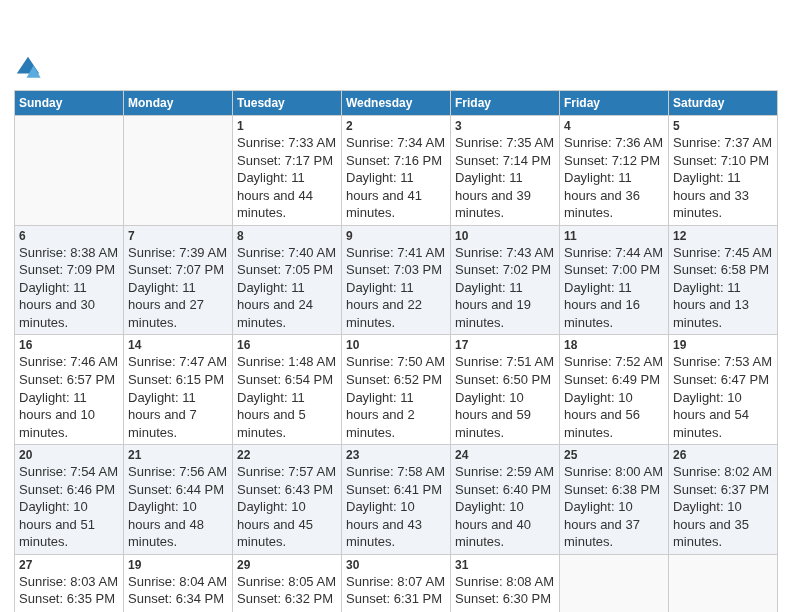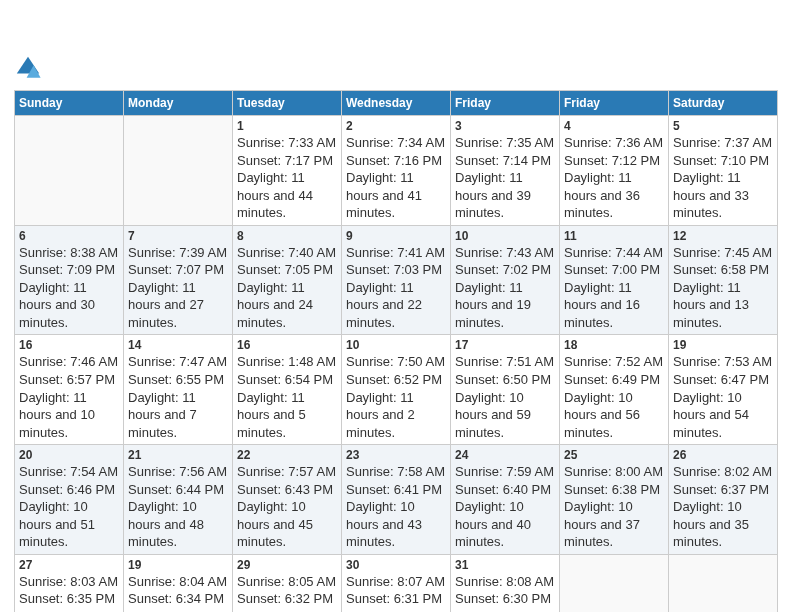--- a/index.html
+++ b/index.html
@@ -224,21 +224,21 @@
         <tr class="row-odd">
           <td>
             <span class="day-number">16</span>
             <div class="day-info">Sunrise: 7:46 AM
 Sunset: 6:57 PM
 Daylight: 11 hours and 10 minutes.</div>
           </td>
           <td>
             <span class="day-number">14</span>
             <div class="day-info">Sunrise: 7:47 AM
-Sunset: 6:55 PM
+Sunset: 6:15 PM
 Daylight: 11 hours and 7 minutes.</div>
           </td>
           <td>
             <span class="day-number">16</span>
             <div class="day-info">Sunrise: 1:48 AM
 Sunset: 6:54 PM
 Daylight: 11 hours and 5 minutes.</div>
           </td>
           <td>
             <span class="day-number">10</span>
@@ -285,21 +285,21 @@
 Daylight: 10 hours and 45 minutes.</div>
           </td>
           <td>
             <span class="day-number">23</span>
             <div class="day-info">Sunrise: 7:58 AM
 Sunset: 6:41 PM
 Daylight: 10 hours and 43 minutes.</div>
           </td>
           <td>
             <span class="day-number">24</span>
-            <div class="day-info">Sunrise: 7:59 AM
+            <div class="day-info">Sunrise: 2:59 AM
 Sunset: 6:40 PM
 Daylight: 10 hours and 40 minutes.</div>
           </td>
           <td>
             <span class="day-number">25</span>
             <div class="day-info">Sunrise: 8:00 AM
 Sunset: 6:38 PM
 Daylight: 10 hours and 37 minutes.</div>
           </td>
           <td>

